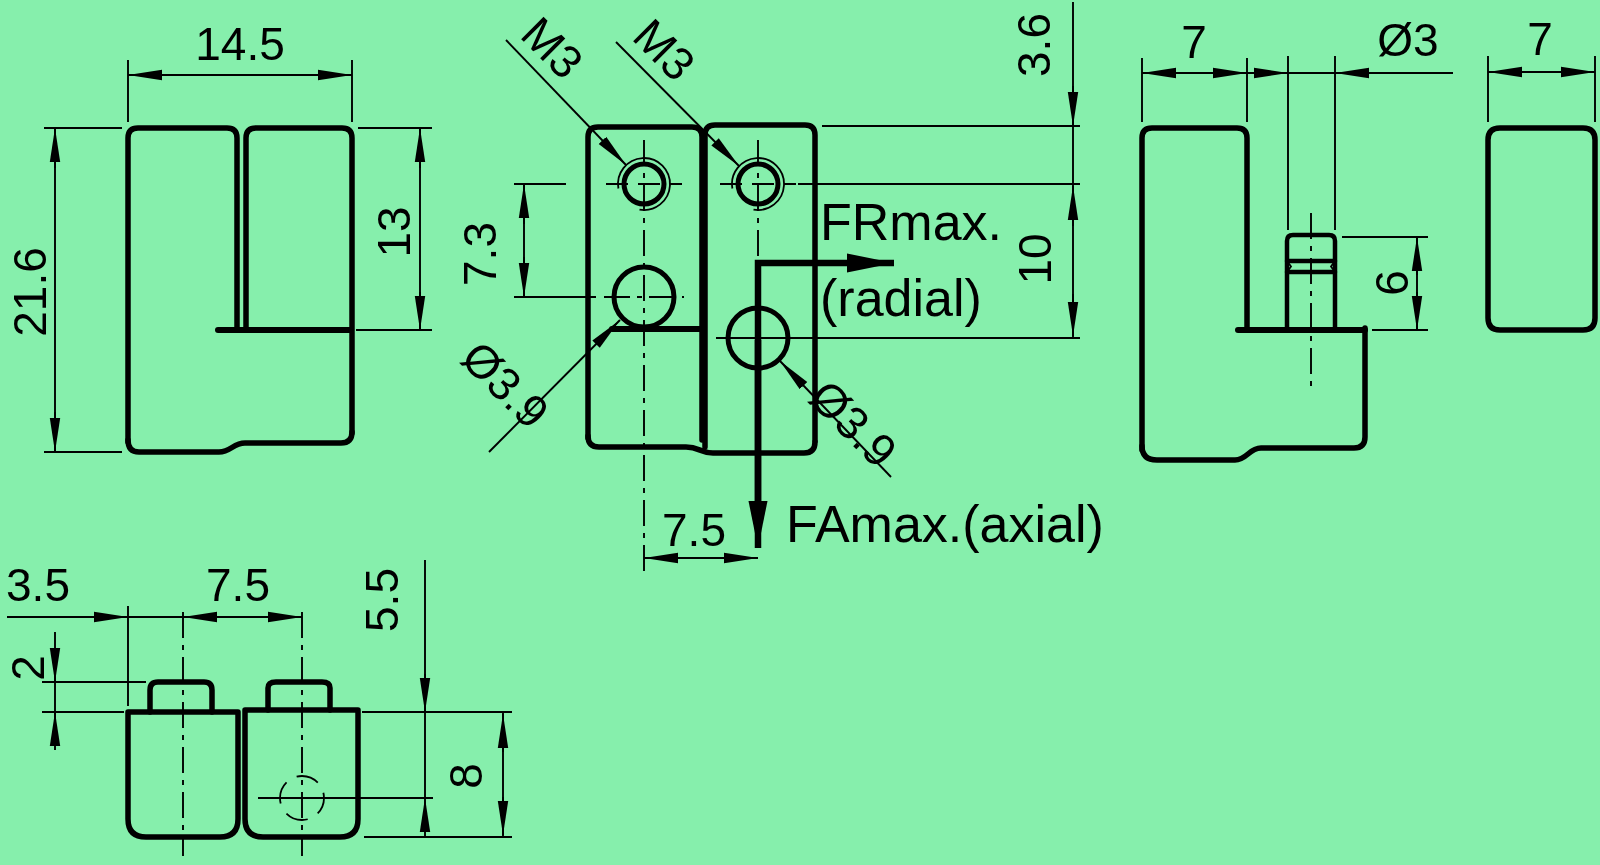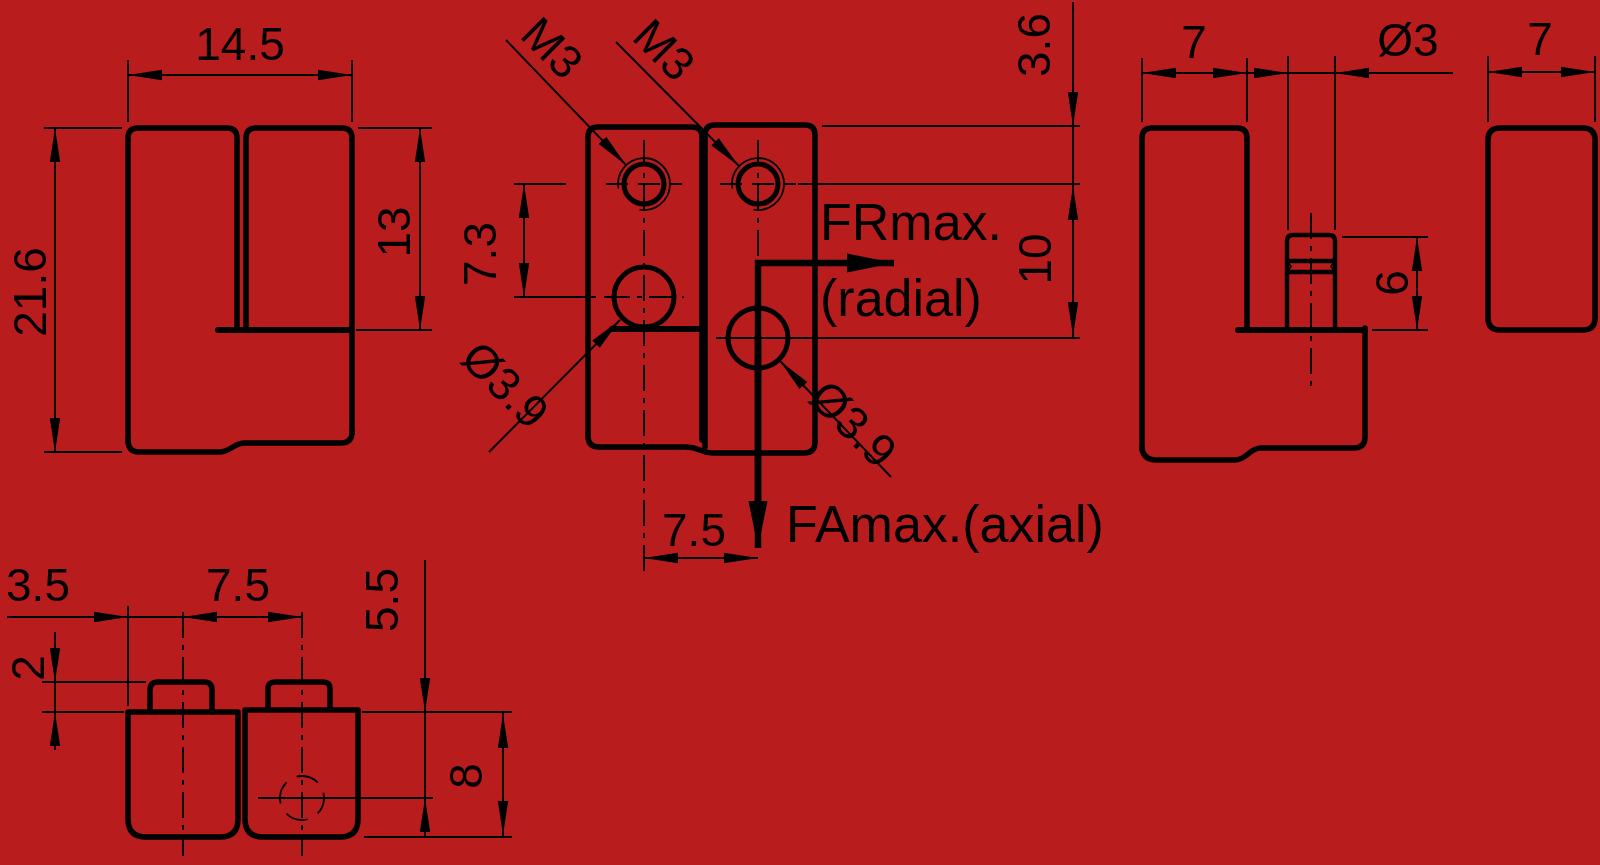--- a/index.html
+++ b/index.html
@@ -1,16 +1,16 @@
 <!DOCTYPE html>
 <html><head>
 <meta charset="utf-8">
 <style>
   html,body { margin:0; padding:0; background:#ffffff; }
-  .stage { position:relative; width:1600px; height:865px; background:#b91c1c; overflow:hidden; }
+  .stage { position:relative; width:1600px; height:865px; background:#86efac; overflow:hidden; }
   svg { display:block; }
   
   .ol   { fill:none; stroke:#000; stroke-width:5.5; stroke-linecap:round; stroke-linejoin:round; }
   .olf  { fill:none; stroke:#000; stroke-width:6;   stroke-linecap:round; }
   .pin  { fill:none; stroke:#000; stroke-width:4.5; stroke-linecap:round; stroke-linejoin:round; }
   .thin { fill:none; stroke:#000; stroke-width:1.9; stroke-linecap:butt; }
   .cl   { fill:none; stroke:#000; stroke-width:1.9; stroke-dasharray:26 7 5 7; }
   .cls  { fill:none; stroke:#000; stroke-width:1.9; stroke-dasharray:22 10; }
   .thkc { fill:none; stroke:#000; stroke-width:5; }
   .thnc { fill:none; stroke:#000; stroke-width:1.8; }

